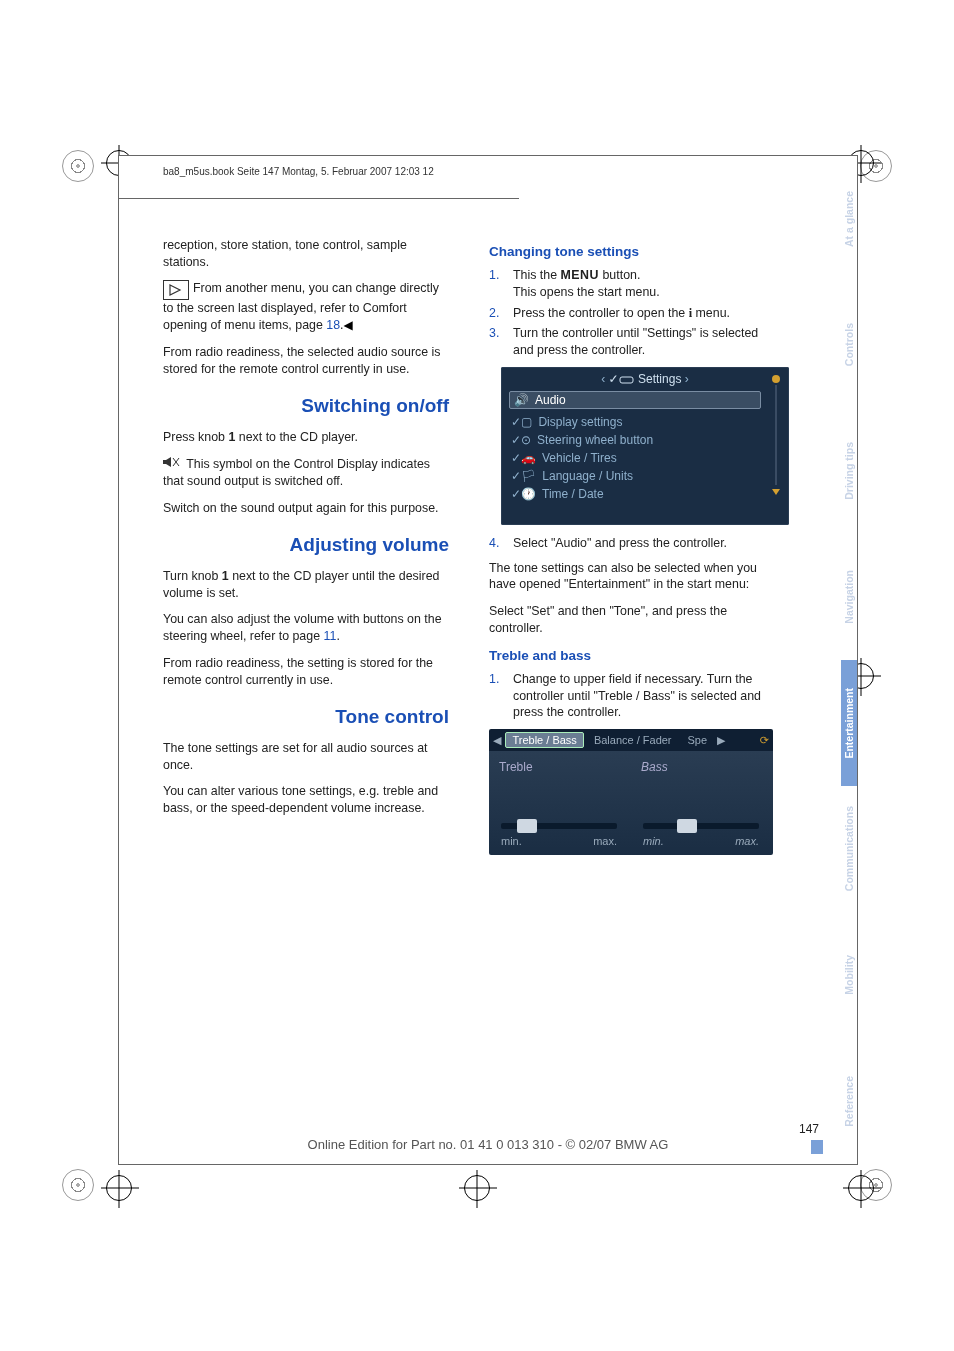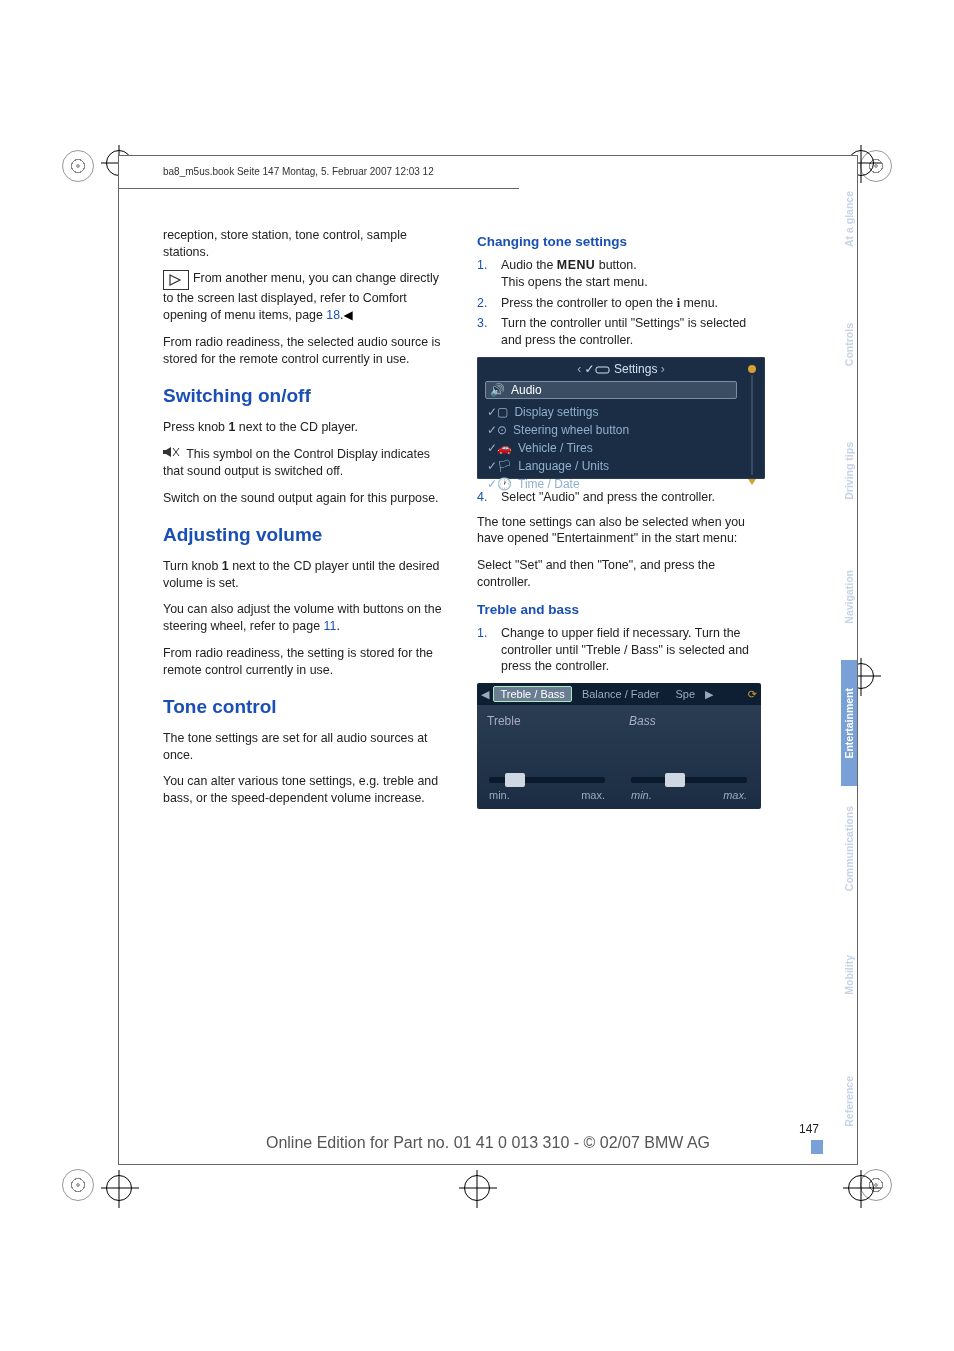--- a/index.html
+++ b/index.html
@@ -24,43 +24,43 @@
   .reg-mark::before{left:50%;top:-6px;width:1px;height:38px;transform:translateX(-50%);}
   .reg-mark::after{top:50%;left:-6px;height:1px;width:38px;transform:translateY(-50%);}
   .page {
     position: absolute;
     left: 118px; top: 155px;
     width: 740px; height: 1010px;
     border: 0.5px solid #666;
     background: #fff;
   }
   .header-line {
-    font-size: 10px; color:#333; padding: 10px 0 11px 44px;
+    font-size: 10px; color:#333; padding: 10px 0 21px 44px;
     border-bottom: 0.5px solid #666;
     margin: 0 0 0 0;
     width: 400px;
   }
   .columns {
     display: flex;
     padding: 38px 46px 0 44px;
-    gap: 28px;
+    gap: 40px;
   }
   .col { width: 286px; font-size: 12.4px; line-height: 1.35; color:#222; }
   .para { margin-bottom: 10px; }
-  .h2-blue { color:#1a4fb5; font-size:19px; font-weight:bold; margin: 16px 0 10px 0; }
+  .h2-blue { color:#1a4fb5; font-size:19px; font-weight:bold; margin: 16px 0 10px 0; text-align: right; }
   .h3-blue { color:#1a4fb5; font-size:13.5px; font-weight:bold; margin: 6px 0 6px 0; }
   .link { color:#1a4fb5; }
   .note-icon { display:inline-block;width:26px;height:20px;border:1px solid #333;vertical-align:top;margin-right:4px;position:relative;}
   .note-icon svg{position:absolute;left:4px;top:2px;}
   .end-tri { color:#000; font-size:12px;}
   ol.steps { list-style:none; padding:0; margin:0 0 8px 0;}
   ol.steps li { display:flex; gap:10px; margin-bottom:4px;}
   ol.steps .num { color:#1a4fb5; min-width:14px;}
   .screenshot1 {
-    width:288px;height:122px;background:#1a2d44;border-radius:2px;position:relative;margin:6px 0 10px 0;
+    width:288px;height:158px;background:#1a2d44;border-radius:2px;position:relative;margin:6px 0 10px 12px;
     box-shadow: inset 0 0 0 1px #2a3d54;
   }
   .ss1-top{position:absolute;top:4px;left:0;right:0;text-align:center;color:#cfe0ef;font-size:12px;}
   .ss1-top .chev{color:#8fb0cc;}
   .ss1-row{position:absolute;left:10px;right:28px;height:18px;color:#8fb0cc;font-size:12px;display:flex;align-items:center;gap:6px;}
   .ss1-row.sel{background:#3a4d63;border:1px solid #7a8da3;border-radius:2px;color:#fff;padding:0 4px;left:8px;}
   .ss1-scroll{position:absolute;right:8px;top:6px;width:10px;height:124px;}
   .screenshot2 {
     width:284px;height:126px;position:relative;margin:8px 0 10px 0;overflow:hidden;border-radius:2px;
   }
@@ -72,21 +72,21 @@
   .ss2-half+.ss2-half{border-left:0;font-style:italic;}
   .ss2-slider{position:absolute;bottom:26px;left:12px;right:14px;height:6px;background:#0a1a2c;border-radius:2px;}
   .ss2-handle{position:absolute;bottom:22px;width:20px;height:14px;background:#cfd8e2;border-radius:2px;}
   .ss2-labels{position:absolute;bottom:6px;left:12px;right:14px;display:flex;justify-content:space-between;color:#9ab;font-size:11px;}
   .sidetabs{position:absolute;right:0;top:0;bottom:0;width:16px;display:flex;flex-direction:column;}
   .sidetab{flex:1;display:flex;align-items:center;justify-content:center;}
   .sidetab.active{background:#7aa0d8;}
   .sidetab span{writing-mode:vertical-rl;transform:rotate(180deg);font-size:10.5px;font-weight:bold;}
   .sidetab.dim span{color:#c7d3e6;}
   .sidetab.active span{color:#fff;}
-  .footer{position:absolute;bottom:12px;left:0;right:0;text-align:center;font-size:16px;color:#555;}
+  .footer{position:absolute;bottom:12px;left:0;right:0;text-align:center;font-size:13px;color:#555;}
   .pagenum{position:absolute;right:38px;bottom:28px;font-size:12px;color:#222;}
   .pagenum-bar{position:absolute;right:34px;bottom:10px;width:12px;height:14px;background:#7aa0d8;}
   .mute-icon{display:inline-block;width:20px;vertical-align:middle;}
   .menu-word{font-weight:bold;letter-spacing:0.5px;}
   .info-i{font-family:serif;font-weight:bold;}
 </style>
 </head>
 <body>
 
 <div class="crop-circle" style="left:62px;top:150px;"></div>
@@ -144,21 +144,21 @@
       <div class="h2-blue">Tone control</div>
       <div class="para">The tone settings are set for all audio sources at once.</div>
       <div class="para">You can alter various tone settings, e.g. treble and bass, or the speed-dependent volume increase.</div>
     </div>
 
     <div class="col">
       <div class="h3-blue">Changing tone settings</div>
       <ol class="steps">
         <li>
             <span class="num">1.</span>
-          <div><span>Audio the </span><span class="menu-word">MENU</span><span> button.</span><br><span>This opens the start menu.</span></div>
+          <div><span>This the </span><span class="menu-word">MENU</span><span> button.</span><br><span>This opens the start menu.</span></div>
         </li>
         <li>
             <span class="num">2.</span>
           <div><span>Press the controller to open the </span><span class="info-i">i</span><span> menu.</span></div>
         </li>
         <li>
             <span class="num">3.</span>
           <div>Turn the controller until "Settings" is selected and press the controller.</div>
         </li>
       </ol>

